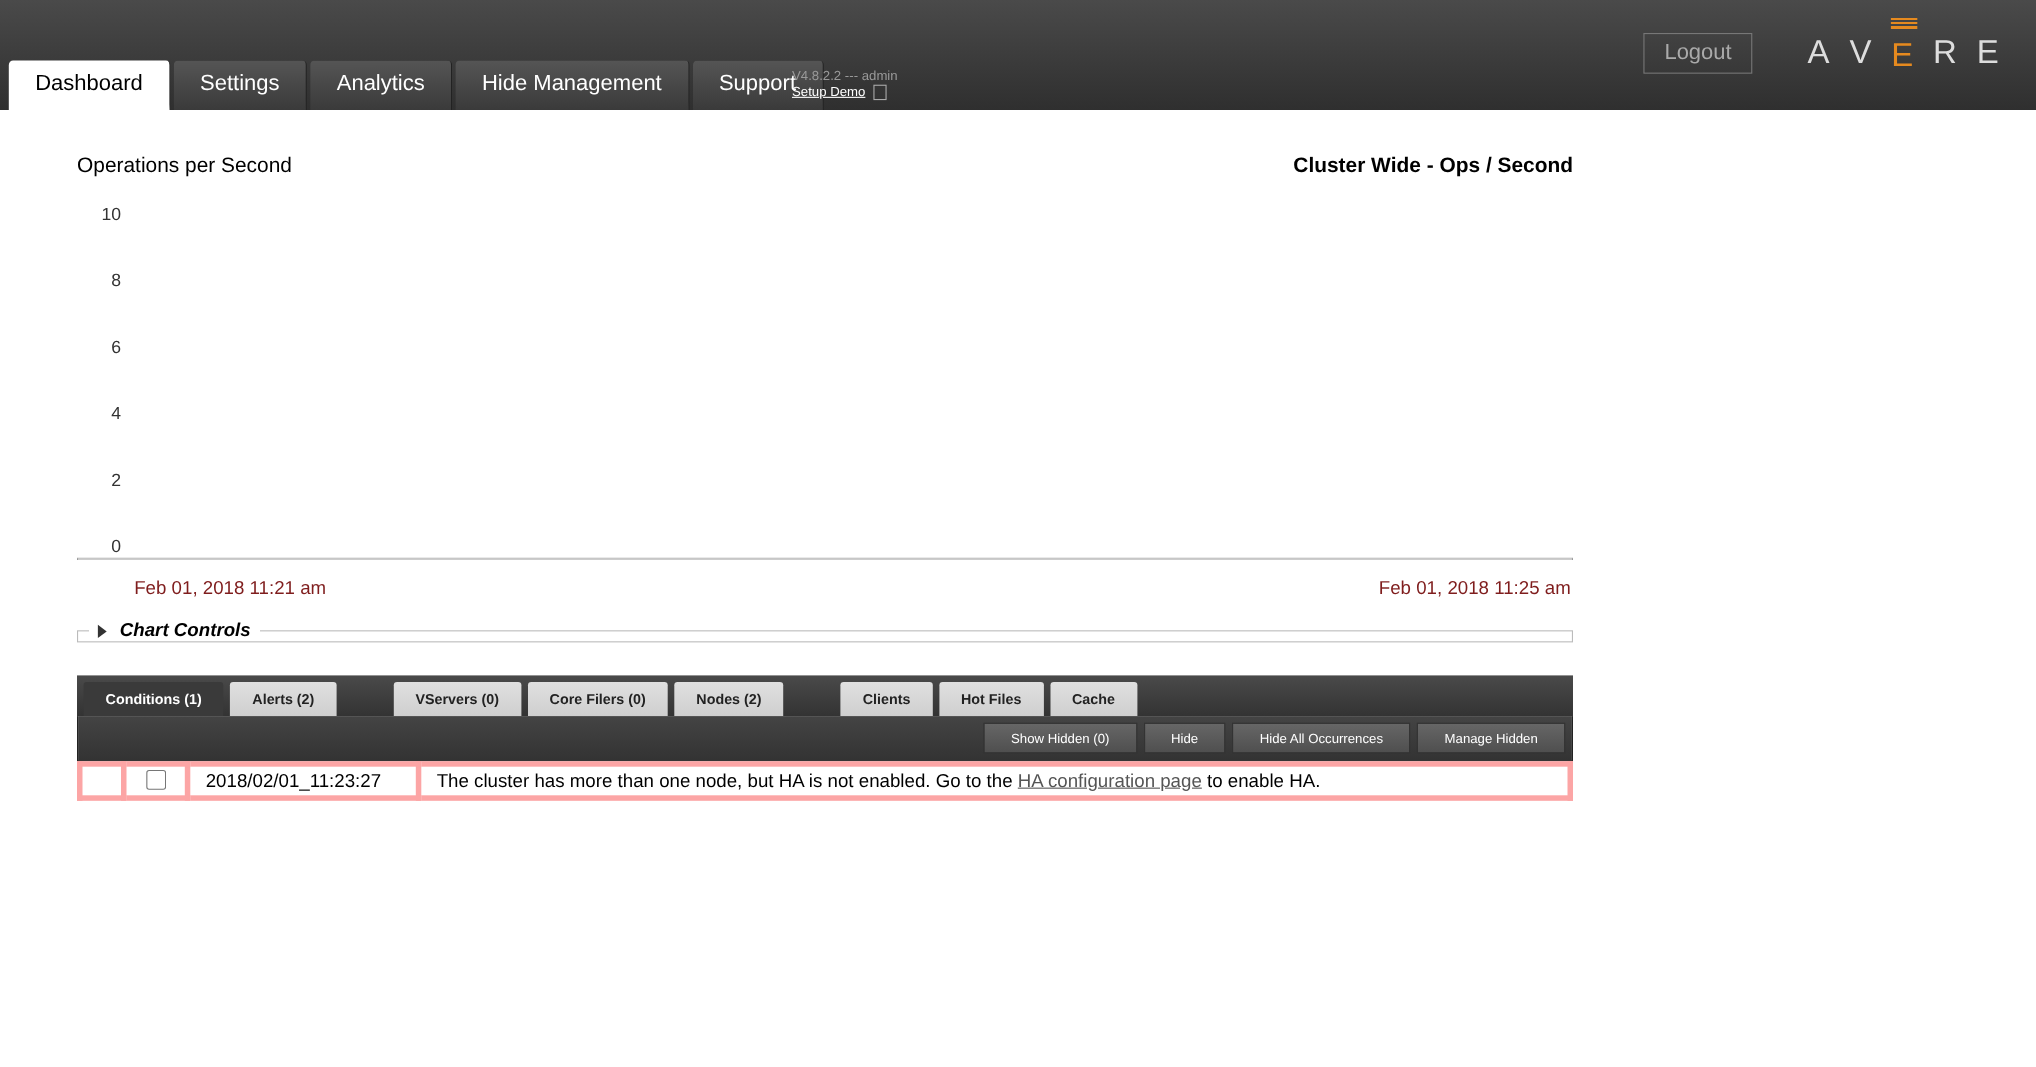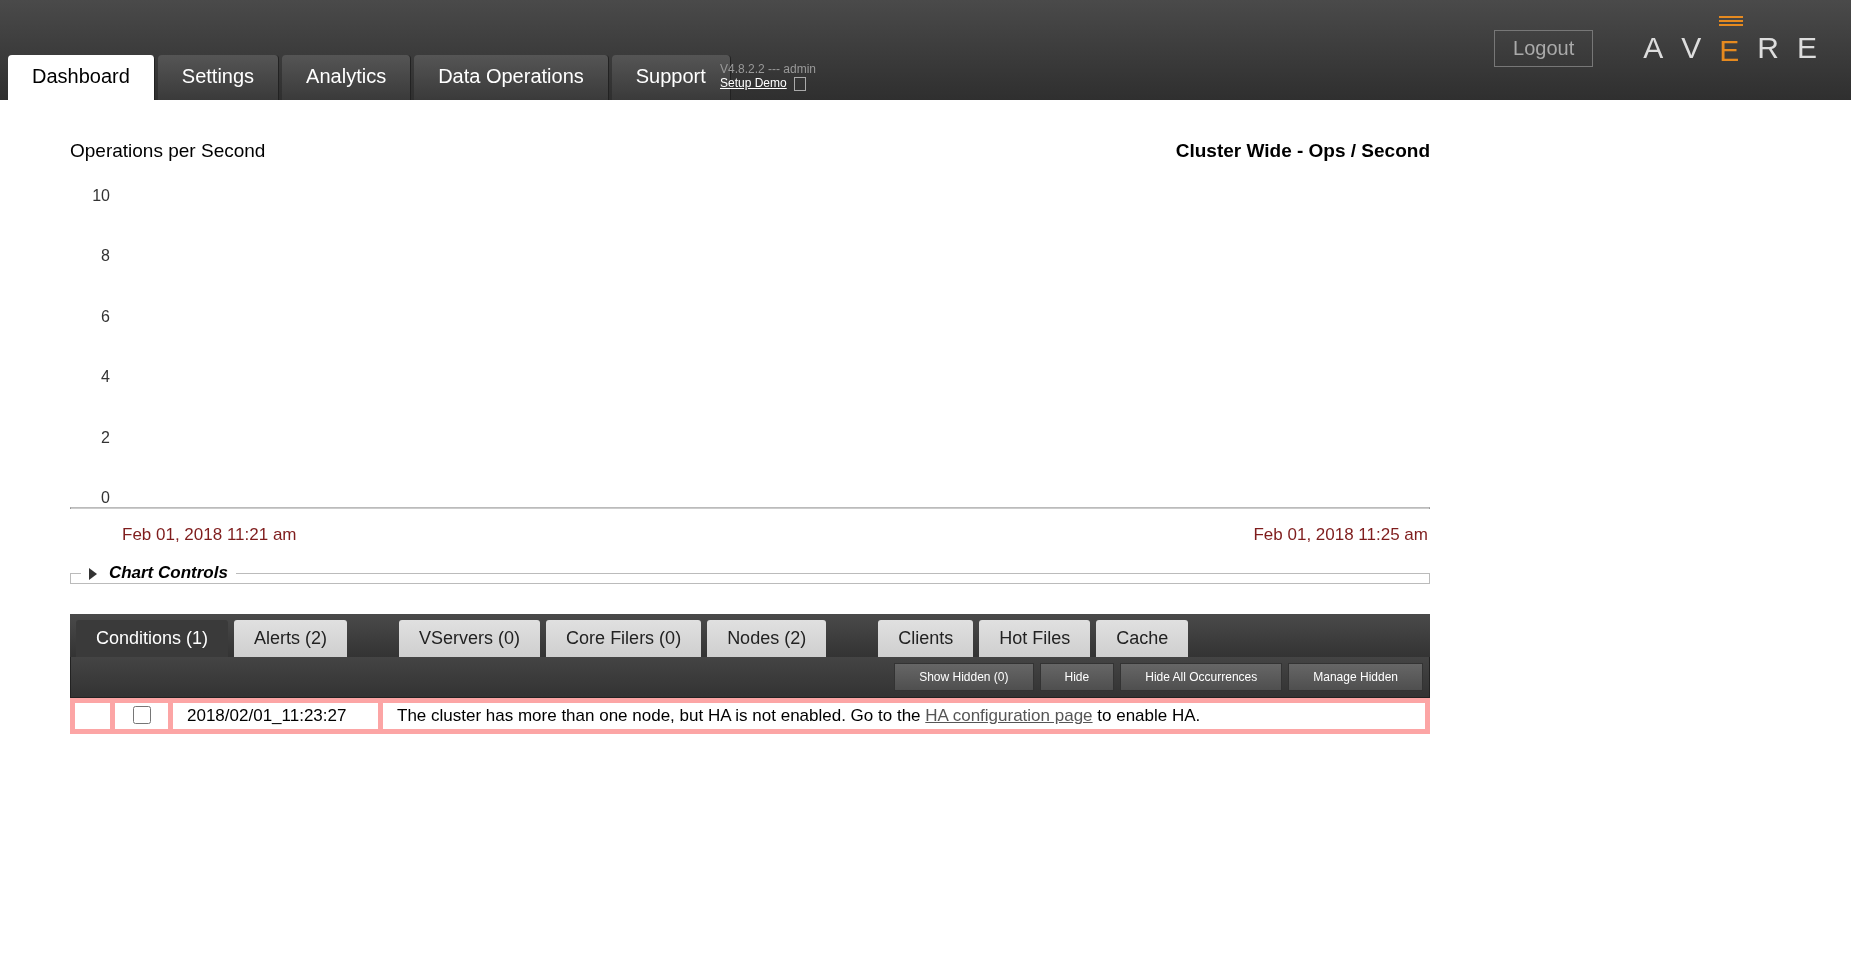--- a/index.html
+++ b/index.html
@@ -192,26 +192,27 @@
   .tab-row {
     background: linear-gradient(to bottom, #4a4a4a, #333);
     display: flex;
     padding: 6px 6px 0;
     gap: 6px;
   }
   .tab-group-gap { width: 40px; }
   .sub-tab {
     background: linear-gradient(to bottom, #e0e0e0, #cfcfcf);
     color: #222;
-    font-size: 18px;
+    font-size: 13px;
     padding: 8px 20px;
     cursor: pointer;
     border-top-left-radius: 3px;
     border-top-right-radius: 3px;
     white-space: nowrap;
+    font-weight: bold;
   }
   .sub-tab.active {
     background: #3a3a3a;
     color: #fff;
   }
   .action-row {
     background: linear-gradient(to bottom, #444, #333);
     display: flex;
     justify-content: flex-end;
     padding: 6px;
@@ -253,21 +254,21 @@
   }
 </style>
 </head>
 <body>
 
 <div class="header">
   <div class="main-tabs">
     <div class="main-tab active">Dashboard</div>
     <div class="main-tab">Settings</div>
     <div class="main-tab">Analytics</div>
-    <div class="main-tab">Data Operations</div>
+    <div class="main-tab">Hide Management</div>
     <div class="main-tab">Support</div>
   </div>
 
   <div class="top-info">
     <div>V4.8.2.2 --- admin</div>
     <span class="setup">Setup Demo</span>
     <span class="doc-icon"></span>
   </div>
 
   <div class="header-right">

